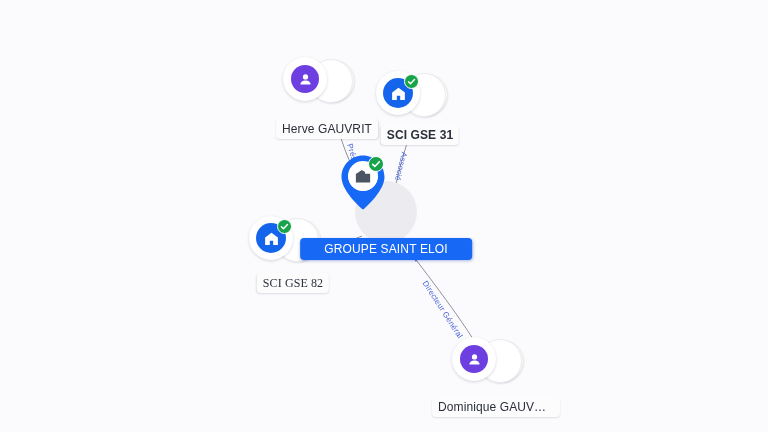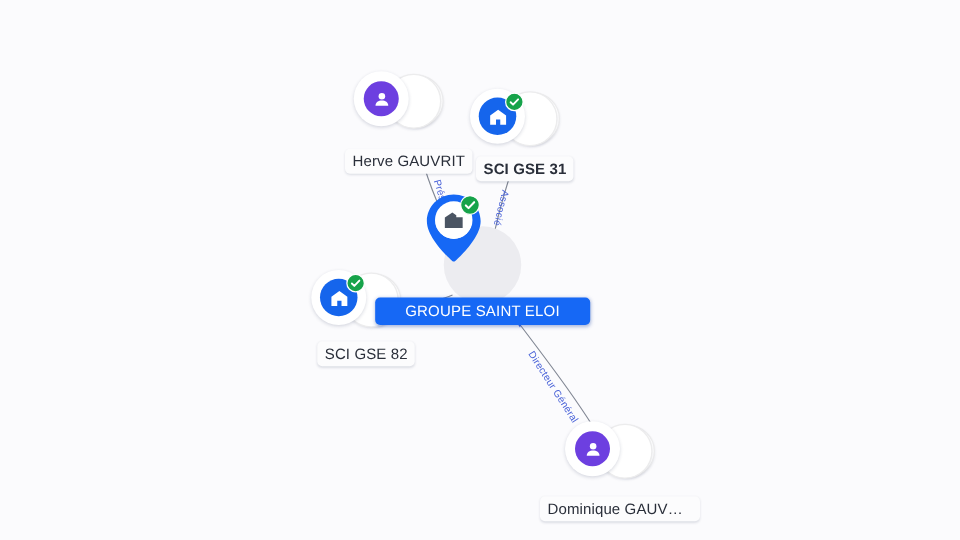--- a/index.html
+++ b/index.html
@@ -263,21 +263,21 @@
             <path d="M3 21V10.5L12 4l9 6.5V21h-6.6v-6H9.6v6z"></path>
           </svg>
         </div>
         <div class="badge-check">
           <svg width="9" height="9" viewBox="0 0 24 24" fill="none" stroke="#ffffff" stroke-width="4" stroke-linecap="round" stroke-linejoin="round">
             <path d="M4 12.8l5.2 5.2L20 6.6"></path>
           </svg>
         </div>
       </div>
     </div>
-    <div class="caption" style="left:0px; top:13px;">SCI GSE 82</div>
+    <div class="caption" style="left:0px; top:13px;font-family:Liberation Serif, serif;">SCI GSE 82</div>
   </div>
 
   <div class="node node-person" style="left:496px; top:381px;">
     <div class="node-stack">
       <div class="stack-copy" style="width:40px;height:40px;left:8px;top:-19px;"></div>
       <div class="stack-copy" style="width:42px;height:42px;left:4px;top:-20px;"></div>
       <div class="disc" style="left:-22px;top:-22px;">
         <div class="avatar-circle">
           <svg width="17" height="17" viewBox="0 0 24 24" fill="#ffffff">
             <circle cx="12" cy="8.4" r="3.7"></circle>

